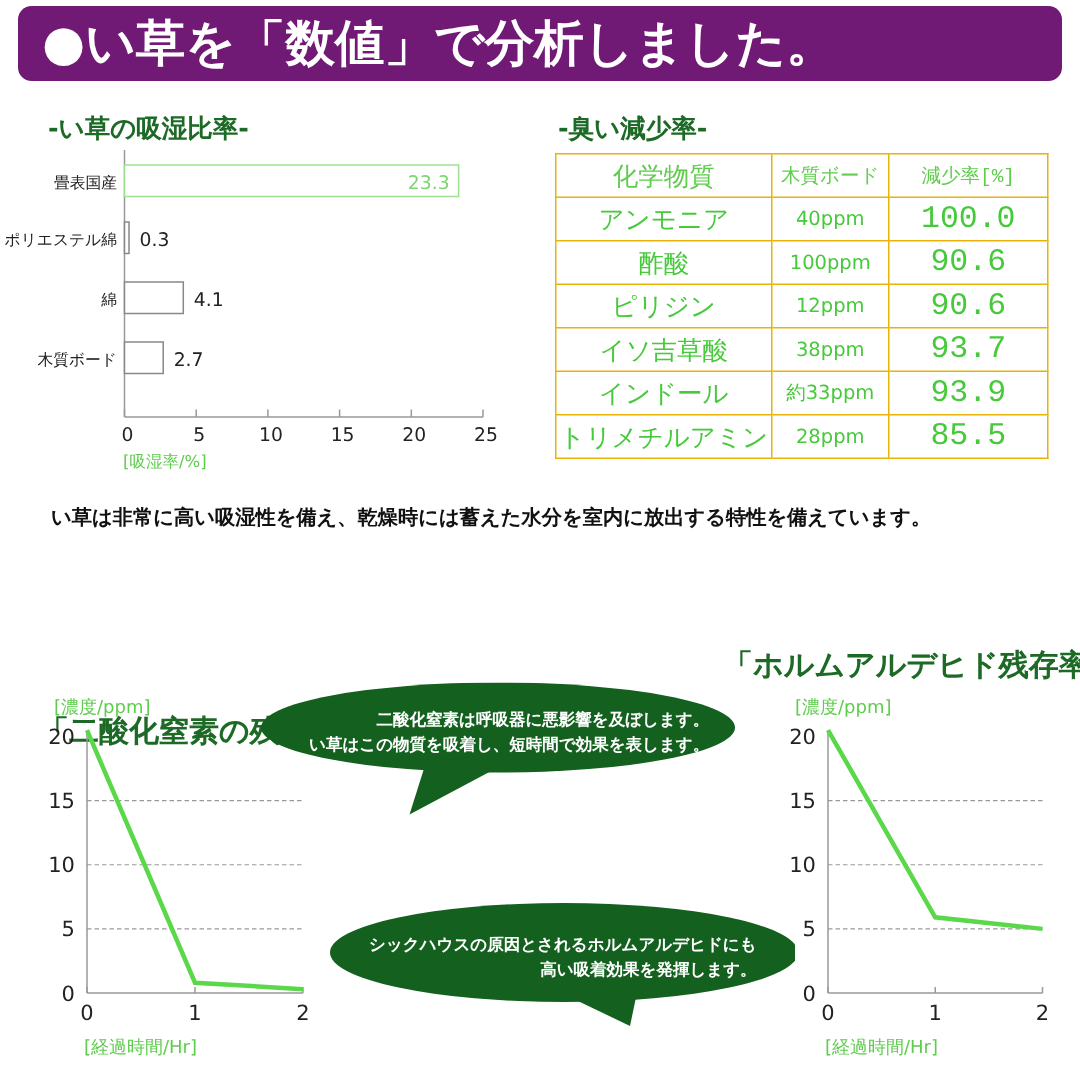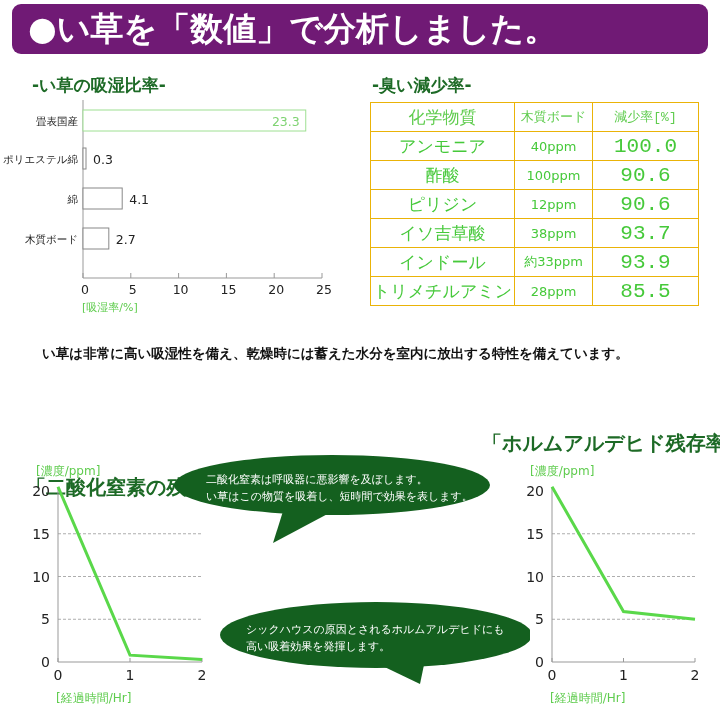--- a/index.html
+++ b/index.html
@@ -13,22 +13,22 @@
   .big-title { position:absolute; font-size:20px; font-weight:bold; color:#1d6a26; white-space:nowrap; }
   svg text { font-family:"DejaVu Sans", sans-serif; }
   .odor-table { position:absolute; left:370px; top:102px; border-collapse:collapse; }
   .odor-table td, .odor-table th { border:1px solid #eab308; color:#46c93a; text-align:center;
         padding:0; height:28px; }
   .odor-table th { font-weight:normal; font-size:13px; color:#5fcc4e; height:28px; }
   .odor-table .c1 { width:143px; font-size:17px; }
   .odor-table .c2 { width:77px; font-size:13px; }
   .odor-table .c3 { width:105px; font-size:21px;font-family:Liberation Mono, monospace; }
   .desc { position:absolute; left:34px; top:334px; font-size:13.5px; font-weight:bold; line-height:22px; color:#111; }
-  .desc p { margin:8px; white-space:nowrap; }
-  .bubble-text { position:absolute; color:#fff; font-size:11px; font-weight:normal; line-height:17px; white-space:nowrap; }
+  .desc p { margin:0; white-space:nowrap; }
+  .bubble-text { position:absolute; color:#fff; font-size:11px; font-weight:bold; line-height:17px; white-space:nowrap;text-align:right; }
 </style>
 </head>
 <body>
 
 <div class="banner">
   <div class="banner-title">●い草を「数値」で分析しました。</div>
 </div>
 
 <div class="sec-title" style="left:32px; top:74px;text-align:right;">-い草の吸湿比率-</div>
 <svg style="position:absolute; left:0; top:95px;" width="350" height="225" viewBox="0 95 350 225">

